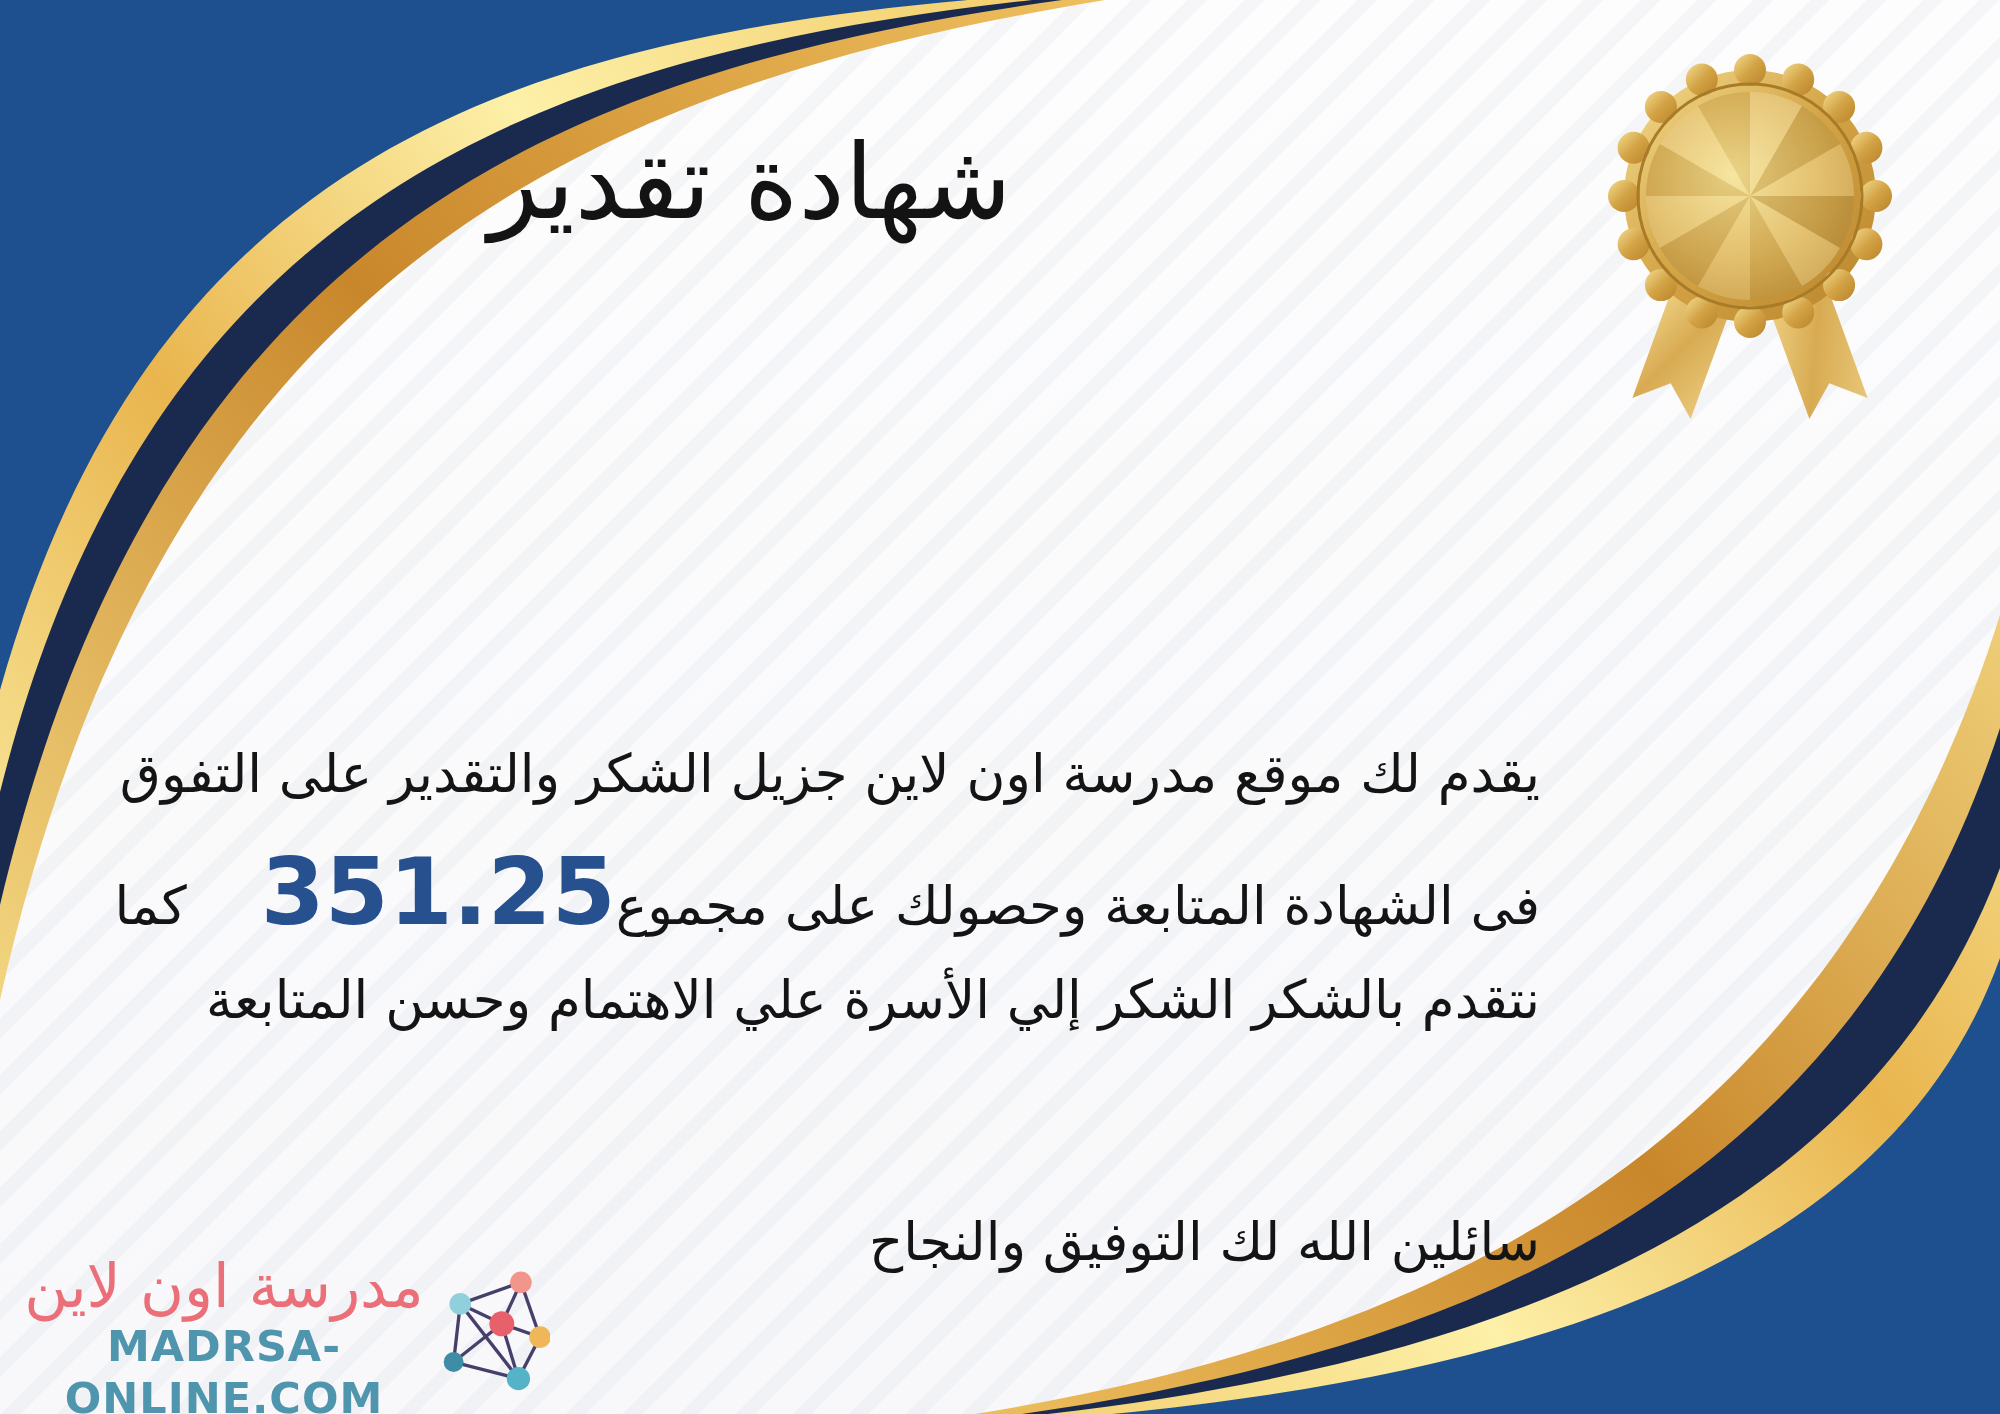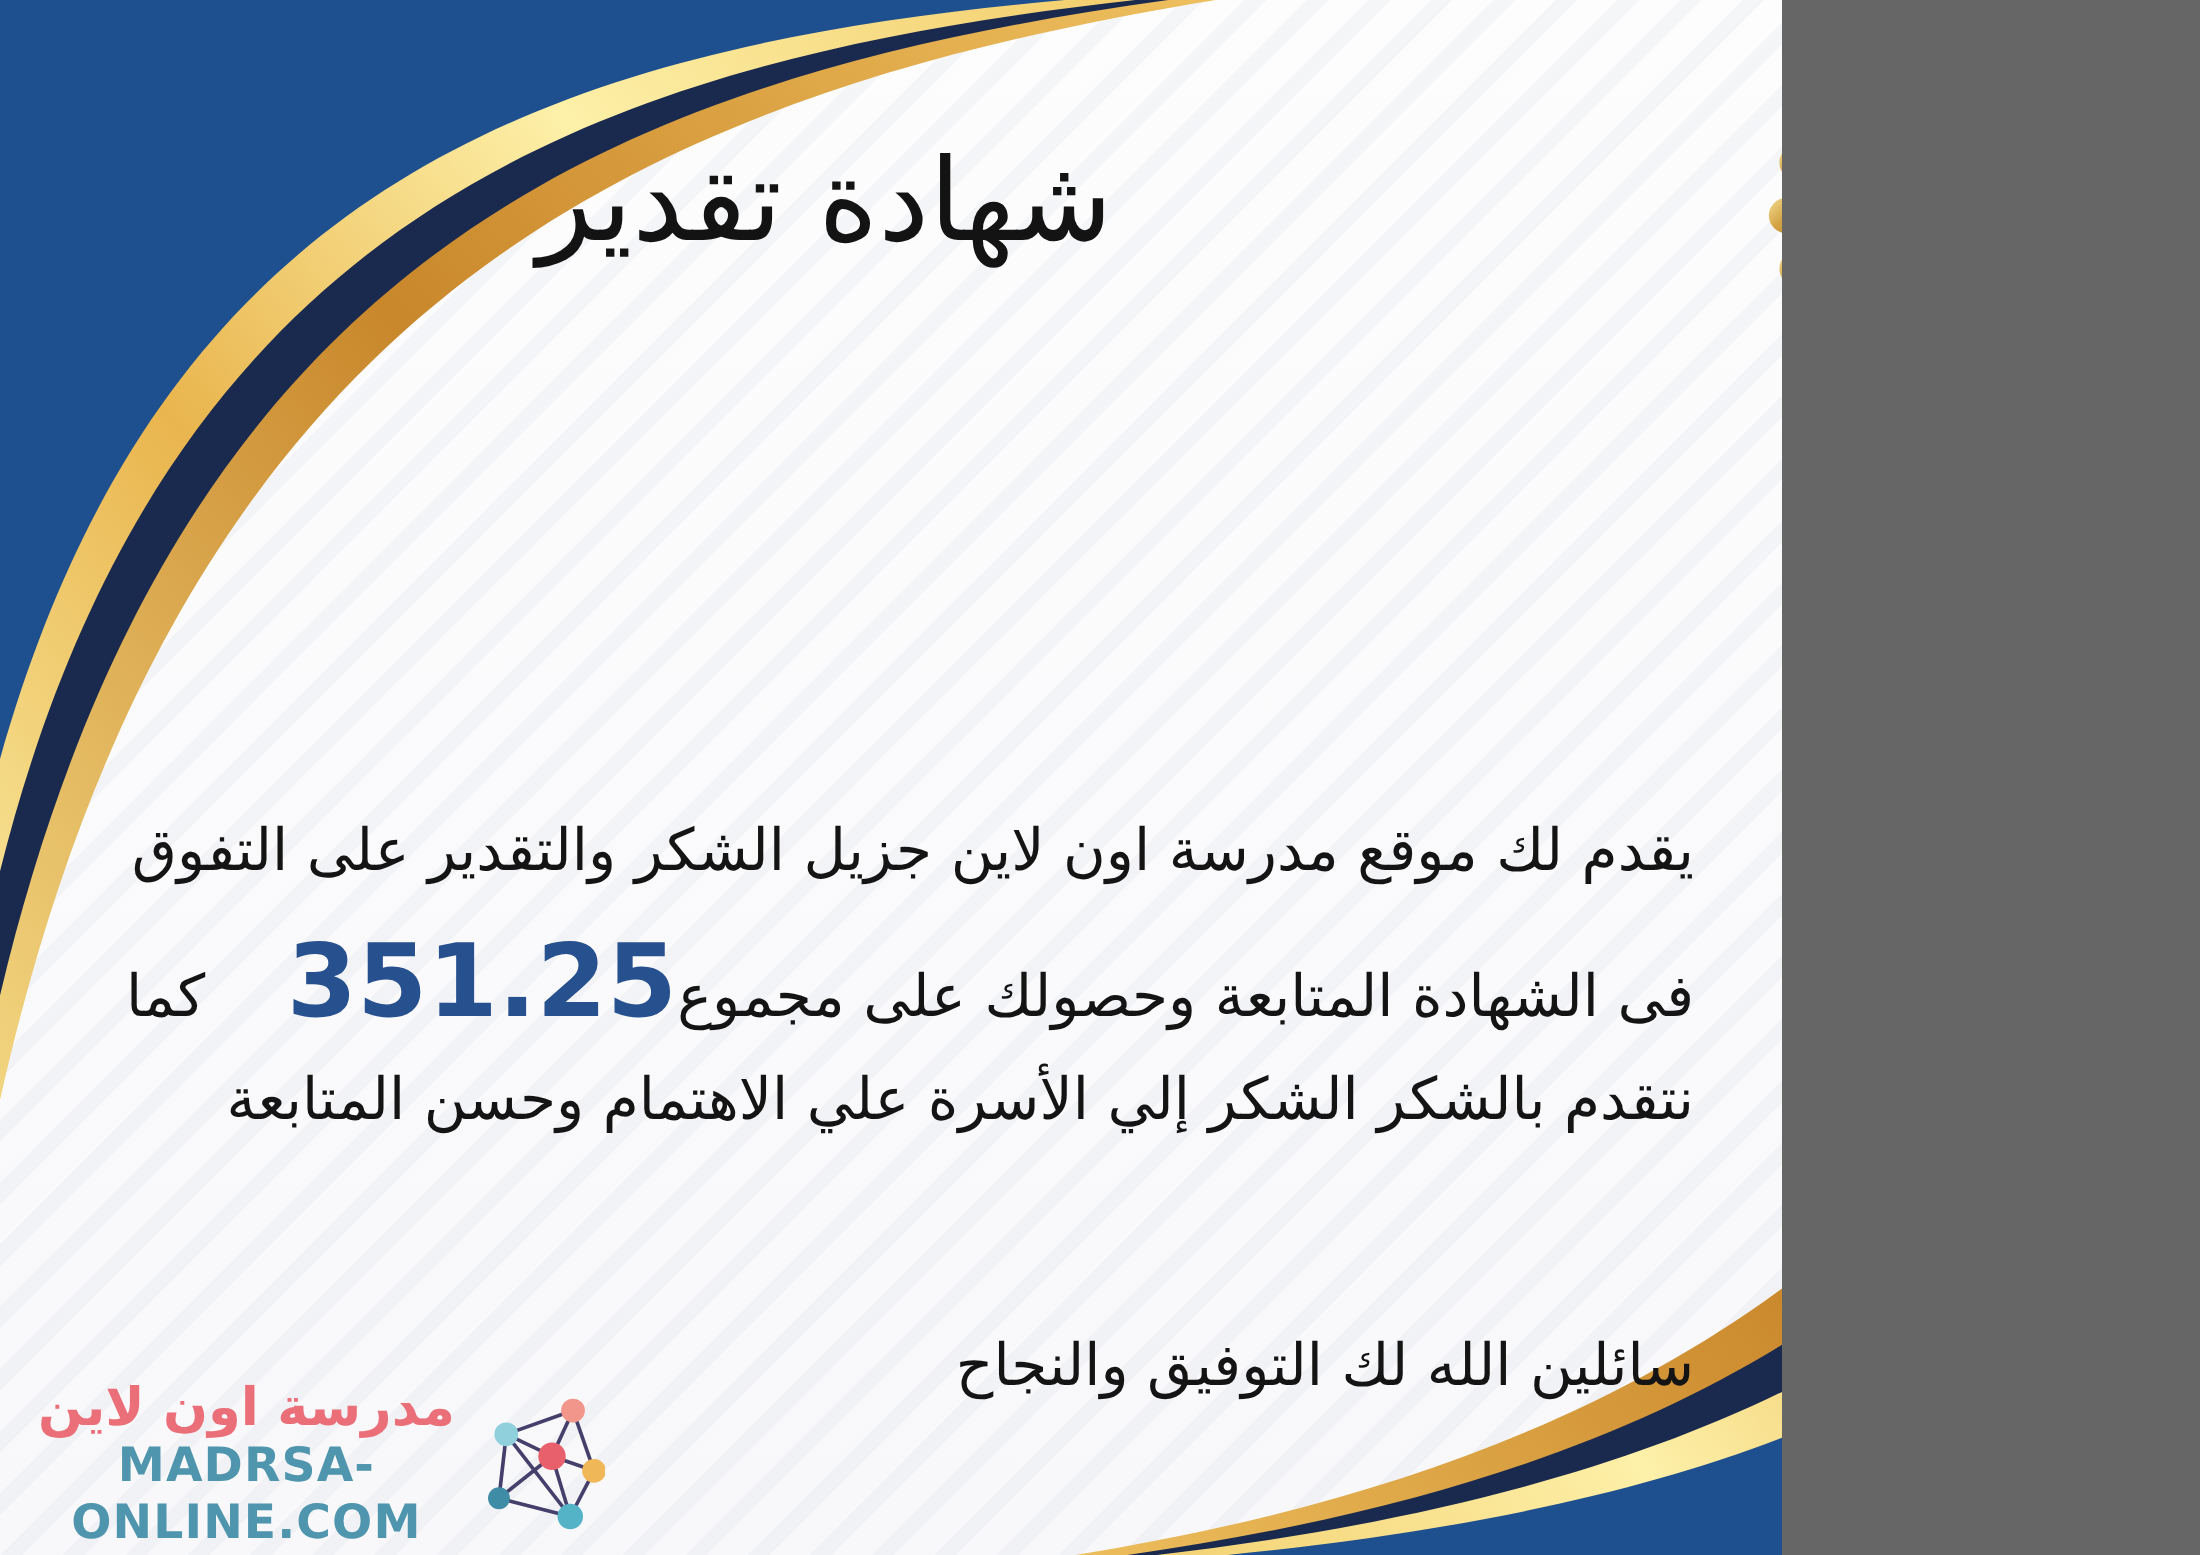--- a/index.html
+++ b/index.html
@@ -1,18 +1,18 @@
 <!DOCTYPE html>
 <html><head>
 <meta charset="utf-8">
 <style>
   html,body{margin:0;padding:0;background:#666;}
   .stage{
     position:relative;
-    width:1620px;height:1414px;
+    width:2000px;height:1414px;
     overflow:hidden;
     background:
       repeating-linear-gradient(135deg, rgba(203,208,218,0.16) 0 14px, rgba(255,255,255,0) 14px 40px),
       linear-gradient(180deg,#fdfdfe 0%,#f8f8fa 100%);
     font-family:"DejaVu Sans", sans-serif;
   }
   .frame-svg{position:absolute;left:0;top:0;width:2000px;height:1414px;display:block;}
   .medal{position:absolute;left:1605px;top:46px;width:290px;height:376px;}
   .medal svg{width:100%;height:100%;display:block;}
 
@@ -40,21 +40,21 @@
     font-size:92px;font-weight:600;color:#27508f;
   }
   .after-score{margin-right:74px;}
 
   .logo{
     position:absolute;left:18px;top:1252px;width:560px;height:160px;
   }
   .logo-icon{position:absolute;right:28px;top:12px;width:108px;height:148px;}
   .logo-text{position:absolute;left:0;top:0;width:412px;text-align:center;}
   .logo-ar{
-    direction:rtl;font-size:48px;font-weight:bold;color:#ea6f78;line-height:1.15;
+    direction:rtl;font-size:60px;font-weight:normal;color:#ea6f78;line-height:1.15;
   }
   .logo-url{
     font-size:43px;font-weight:bold;color:#4e95ad;letter-spacing:1px;line-height:1.2;
   }
 </style>
 </head>
 <body>
 
 <div class="stage">
 

